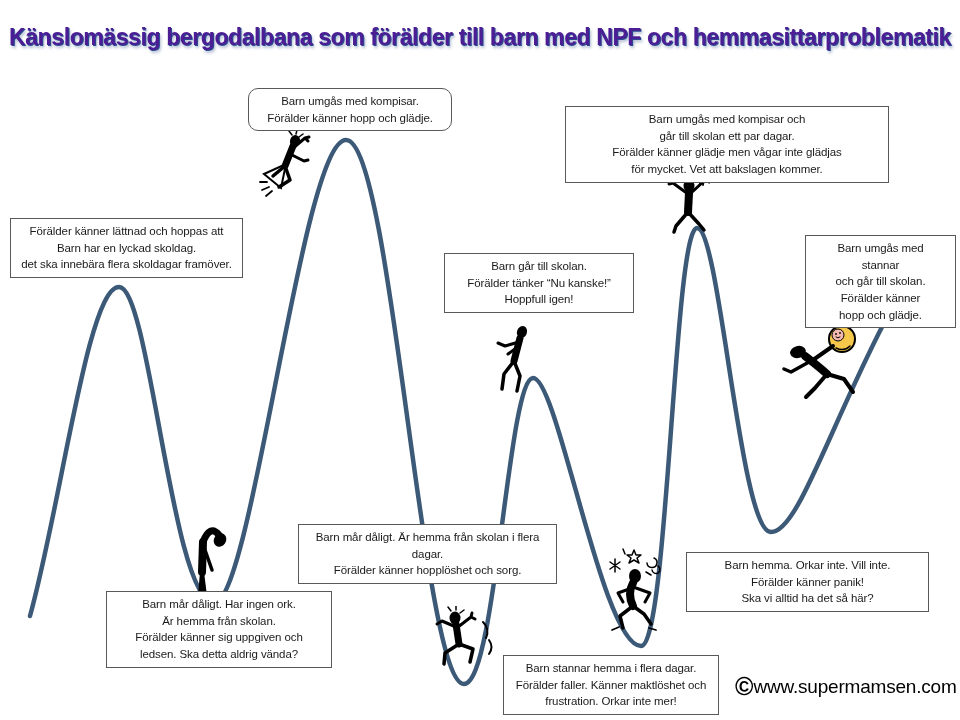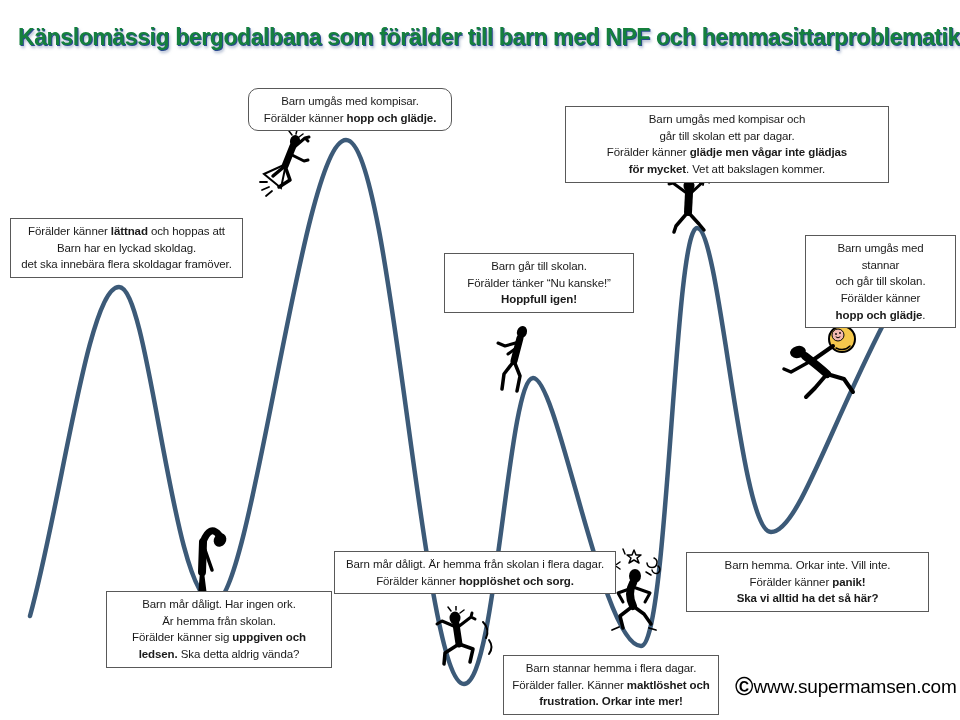--- a/index.html
+++ b/index.html
@@ -14,43 +14,43 @@
   }
   .curve-svg{position:absolute;left:0;top:0;width:960px;height:720px;}
   .fig{position:absolute;}
   .fig svg{display:block;}
   .fig path{stroke:#000;fill:none;stroke-linecap:round;stroke-linejoin:round;}
   .box{
     position:absolute;background:#fff;border:1px solid #595959;
     text-align:center;font-size:11.5px;line-height:1.45;color:#1a1a1a;
     padding:4px 5px;letter-spacing:-0.1px;box-sizing:border-box;
   }
-  .box b{font-weight:bold;text-align:center;}
+  .box b{font-weight:normal;text-align:center;}
   .b0{left:10px;  top:218px; width:233px;}
   .b1{left:248px; top:88px;  width:204px;border-radius:10px;}
   .b2{left:565px; top:106px; width:324px;}
   .b3{left:444px; top:253px; width:190px;}
   .b4{left:805px; top:235px; width:151px;}
-  .b5{left:298px; top:551px; width:282px;margin-left:36px;}
+  .b5{left:298px; top:524px; width:259px;}
   .b6{left:106px; top:591px; width:226px;}
   .b7{left:503px; top:655px; width:216px;}
   .b8{left:686px; top:552px; width:243px;}
   .watermark{
     position:absolute;left:735px;top:674px;color:#000;white-space:nowrap;
     display:flex;align-items:center;
   }
   .watermark .csym{font-size:25px;font-weight:bold;line-height:1;}
   .watermark .wurl{font-size:19px;letter-spacing:-0.2px;}
 </style>
 </head>
 <body>
 
 <div class="canvas">
 
-  <h1 class="title" style="color: #15803d; text-align: right;">Känslomässig bergodalbana som förälder till barn med NPF och hemmasittarproblematik</h1>
+  <h1 class="title" style="color: #4c1d95;">Känslomässig bergodalbana som förälder till barn med NPF och hemmasittarproblematik</h1>
 
   <svg class="curve-svg" viewBox="0 0 960 720" aria-hidden="true">
     <path d="M 30 616
          C 62 500, 88 287, 119 287
          C 150 287, 172 602, 214 603
          C 252 604, 302 140, 346 140
          C 392 140, 422 684, 464 684
          C 496 684, 508 379, 533 378
          C 558 377, 602 646, 641 646
          C 668 646, 674 228, 697 228

